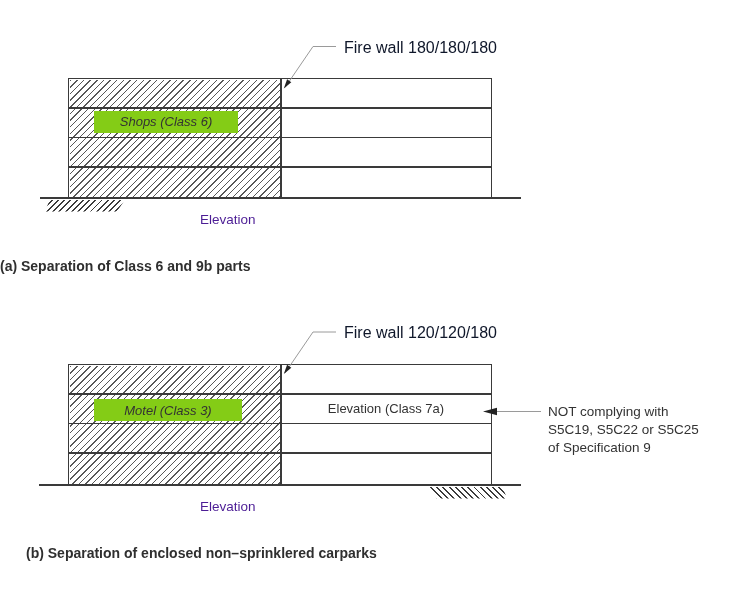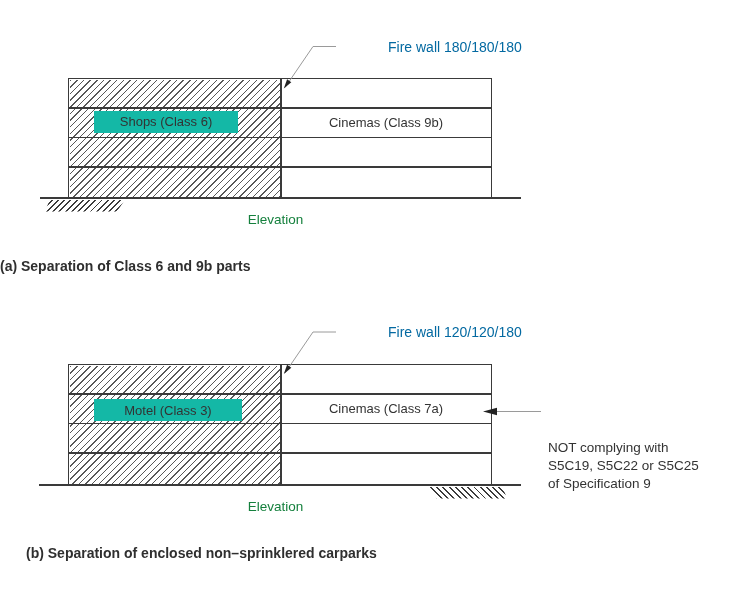--- a/index.html
+++ b/index.html
@@ -24,71 +24,70 @@
   }
   .ground-hatch-back{
     background:repeating-linear-gradient(45deg,
       #3c3c3c 0px, #3c3c3c 1.4px, transparent 1.4px, transparent 4.4px);
     clip-path:polygon(0 0, 94% 0, 100% 100%, 10% 100%);
   }
   .hline{background:#3a3a3a;height:1.5px;}
   .vline{background:#3a3a3a;width:2px;}
   .groundline{background:#3a3a3a;height:2px;}
   .labelbox{
-    background:#14b8a6;display:flex;align-items:center;justify-content:center;
-    font-size:13px;white-space:nowrap;color:#333;
+    background:#84cc16;display:flex;align-items:center;justify-content:center;
+    font-size:13px;white-space:nowrap;color:#333;font-style:italic;
   }
   .rowlabel{
     display:flex;align-items:center;justify-content:center;
     font-size:13px;white-space:nowrap;color:#333;
   }
-  .callout{font-size:14px;white-space:nowrap;color:#0369a1;margin-left:44px;}
-  .view-label{font-size:13.5px;text-align:center;color:#15803d;}
+  .callout{font-size:16px;white-space:nowrap;color:#0f172a;}
+  .view-label{font-size:13.5px;color:#4c1d95;}
   .caption{font-size:14px;font-weight:bold;text-align:left;color:#2f2f2f;white-space:nowrap;}
-  .annotation{font-size:13.5px;line-height:18px;color:#333;white-space:nowrap;margin-top:36px;}
+  .annotation{font-size:13.5px;line-height:18px;color:#333;white-space:nowrap;}
   svg.overlay{position:absolute;left:0;top:0;pointer-events:none;}
 </style>
 </head>
 <body>
 
 <div id="canvas">
 
   <div class="abs outline" style="left:68px;top:78px;width:424px;height:120px;"></div>
 
   <div class="abs hatch" style="left:69.5px;top:79.5px;width:210.5px;height:117px;"></div>
 
   <div class="abs hline" style="left:68px;top:107px;width:424px;"></div>
   <div class="abs hline" style="left:68px;top:136.5px;width:424px;"></div>
   <div class="abs hline" style="left:68px;top:166px;width:424px;"></div>
 
   <div class="abs vline" style="left:279.5px;top:78px;height:120px;"></div>
 
   <div class="abs labelbox" style="left:94px;top:110.5px;width:144px;height:22px;">Shops (Class 6)</div>
-  <div class="abs rowlabel" style="left:281px;top:108px;width:210px;height:28px;">Cinemas (Class 9b)</div>
 
   <div class="abs groundline" style="left:40px;top:196.5px;width:481px;"></div>
   <div class="abs ground-hatch-fwd" style="left:45px;top:199.5px;width:80px;height:12px;"></div>
 
   <div class="abs callout" style="left:344px;top:39px;">Fire wall 180/180/180</div>
 
   <div class="abs view-label" style="left:200px;top:212px;width:151px;">Elevation</div>
   <div class="abs caption" style="left:0px;top:258px;width:555px;">(a) Separation of Class 6 and 9b parts</div>
 
   <div class="abs outline" style="left:68px;top:364px;width:424px;height:121px;"></div>
 
   <div class="abs hatch" style="left:69.5px;top:365.5px;width:210.5px;height:118px;"></div>
 
   <div class="abs hline" style="left:68px;top:393px;width:424px;"></div>
   <div class="abs hline" style="left:68px;top:422.5px;width:424px;"></div>
   <div class="abs hline" style="left:68px;top:452px;width:424px;"></div>
 
   <div class="abs vline" style="left:279.5px;top:364px;height:121px;"></div>
 
   <div class="abs labelbox" style="left:94px;top:399px;width:148px;height:22px;">Motel (Class 3)</div>
-  <div class="abs rowlabel" style="left:281px;top:394px;width:210px;height:28px;">Cinemas (Class 7a)</div>
+  <div class="abs rowlabel" style="left:281px;top:394px;width:210px;height:28px;">Elevation (Class 7a)</div>
 
   <div class="abs groundline" style="left:39px;top:483.5px;width:482px;"></div>
   <div class="abs ground-hatch-back" style="left:429px;top:486.5px;width:78px;height:12px;"></div>
 
   <div class="abs callout" style="left:344px;top:324px;">Fire wall 120/120/180</div>
 
   <div class="abs annotation" style="left:548px;top:403px;">
     <div>NOT complying with</div>
     <div>S5C19, S5C22 or S5C25</div>
     <div>of Specification 9</div>

